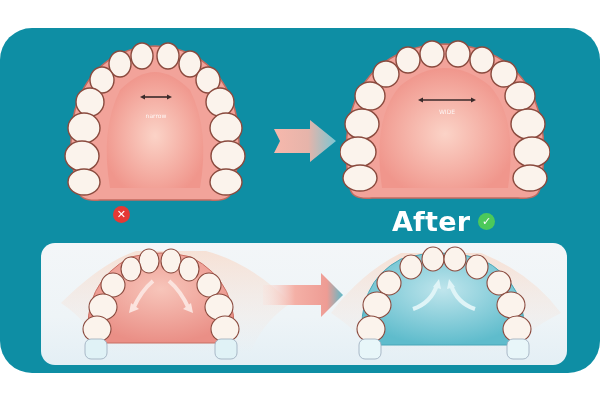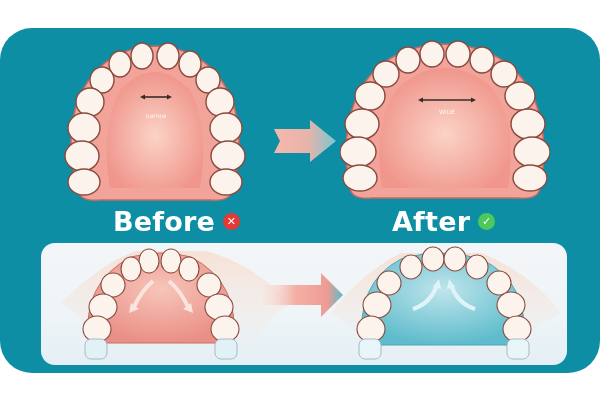--- a/index.html
+++ b/index.html
@@ -107,21 +107,20 @@
         <ellipse cx="190" cy="140" rx="17" ry="13"></ellipse>
     </g>
     <line x1="80" y1="62" x2="134" y2="62" stroke="#3a2a2a" stroke-width="1.6"></line>
     <polygon points="78,62 83,59.5 83,64.5" fill="#3a2a2a"></polygon>
     <polygon points="136,62 131,59.5 131,64.5" fill="#3a2a2a"></polygon>
     <text x="107" y="76" fill="#ffffff" font-size="6" text-anchor="middle" font-family="DejaVu Sans, sans-serif" opacity="0.85">WIDE</text>
   </svg>
 </div>
 
 <div class="label" style="left:113px; top:206px;">
-  <span>Before</span>
   <span class="badge" style="background:#e53935;">✕</span>
 </div>
 <div class="label" style="left:392px; top:206px;">
   <span>After</span>
   <span class="badge" style="background:#4cc95a;">✓</span>
 </div>
 
 <div class="bottom-panel">
   <svg width="526" height="122" viewBox="0 0 526 122">
     <defs>

